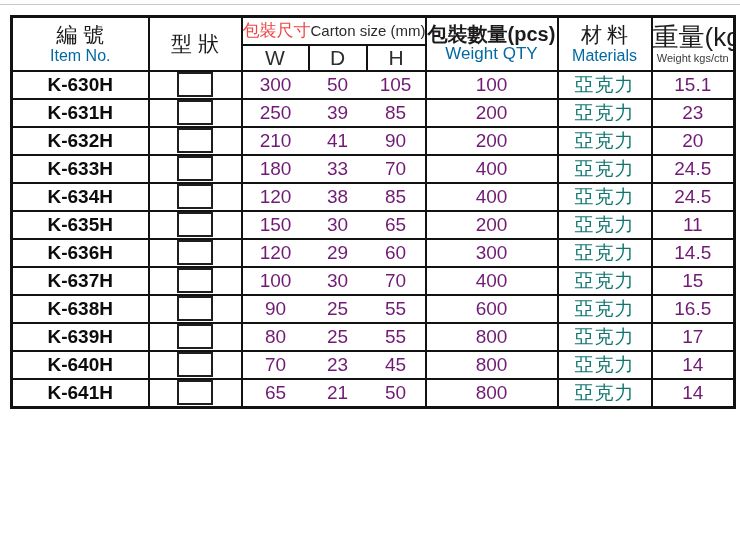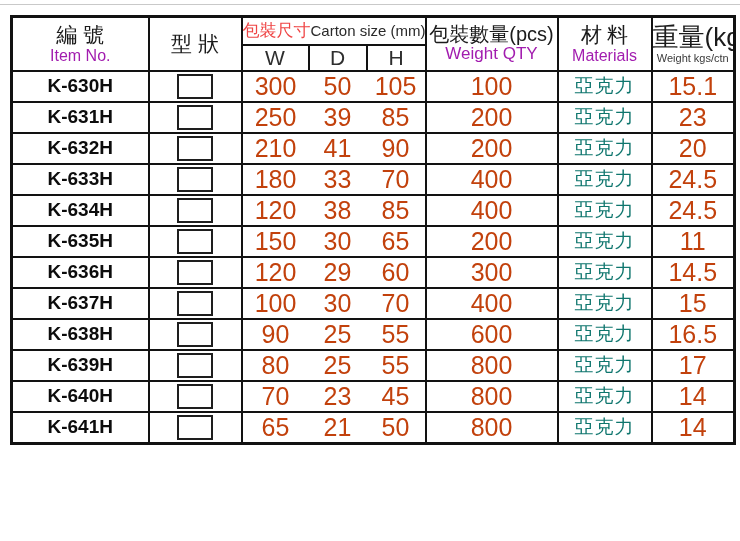--- a/index.html
+++ b/index.html
@@ -44,42 +44,42 @@
   .zh-big {
     display: block;
     font-size: 21px;
     color: #1b1b1b;
     line-height: 1.1;
     font-weight: normal;
   }
   .en-sub {
     display: block;
     font-size: 16px;
-    color: #a21caf;
+    color: #0369a1;
     line-height: 1.1;
     font-weight: normal;
   }
   .carton-line { font-weight: normal; }
   .carton-zh { font-size: 17px; color: #ef4444; }
   .carton-en { font-size: 15px; color: #2a2a2a; }
   .wdh-label { font-size: 21px; color: #2e2e2e; font-weight: normal; }
   .mat-zh { letter-spacing: 5px; padding-left: 5px; }
   .wt-zh { font-size: 26px; }
   .wt-en { font-size: 11px; color: #3a3a3a; }
-  .qty-zh { font-size: 20px; }
+  .qty-zh { font-size: 20px; font-weight: bold; }
   .qty-en { font-size: 17px; }
 
   .item-code {
     font-weight: bold;
     font-size: 19px;
     color: #0c0c0c;
   }
   .num {
-    font-size: 25px;
-    color: #c2410c;
+    font-size: 19px;
+    color: #701a75;
   }
   .mat-val {
     font-size: 19px;
     color: #0f766e;
     letter-spacing: 1px;
   }
   .shape-rect {
     display: inline-block;
     width: 36px; height: 25px;
     border: 2px solid #1e1e1e;

